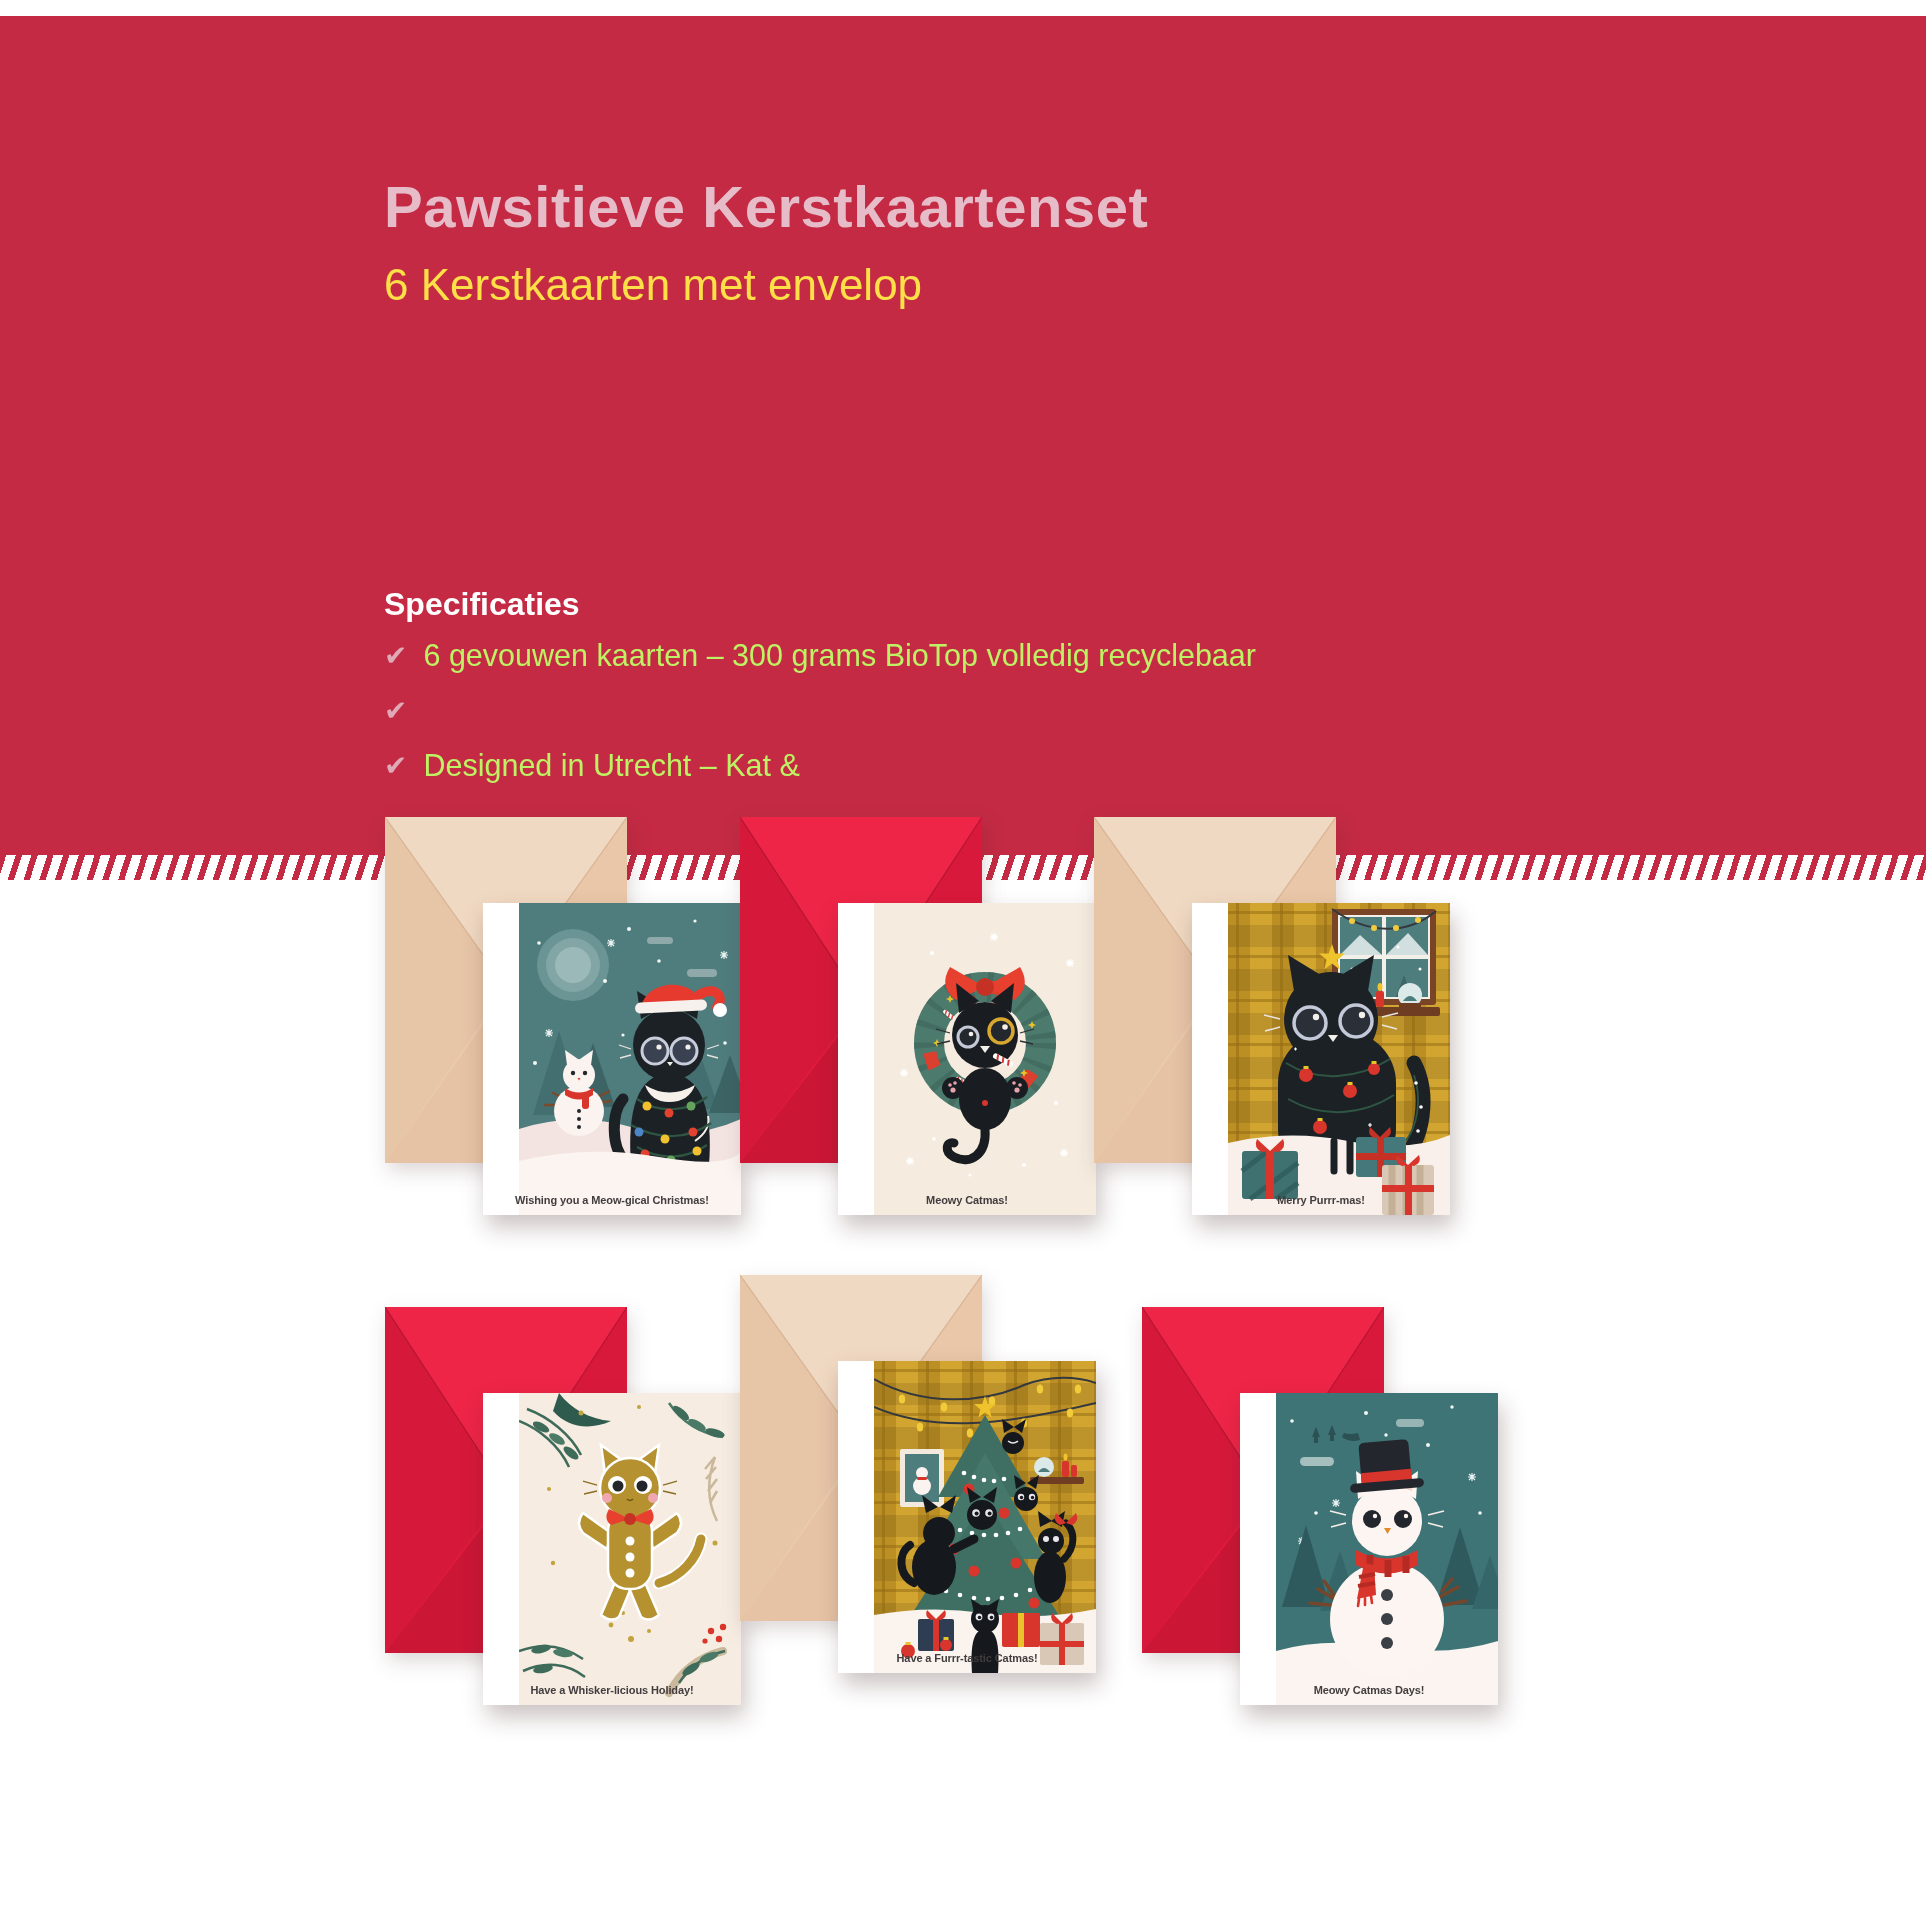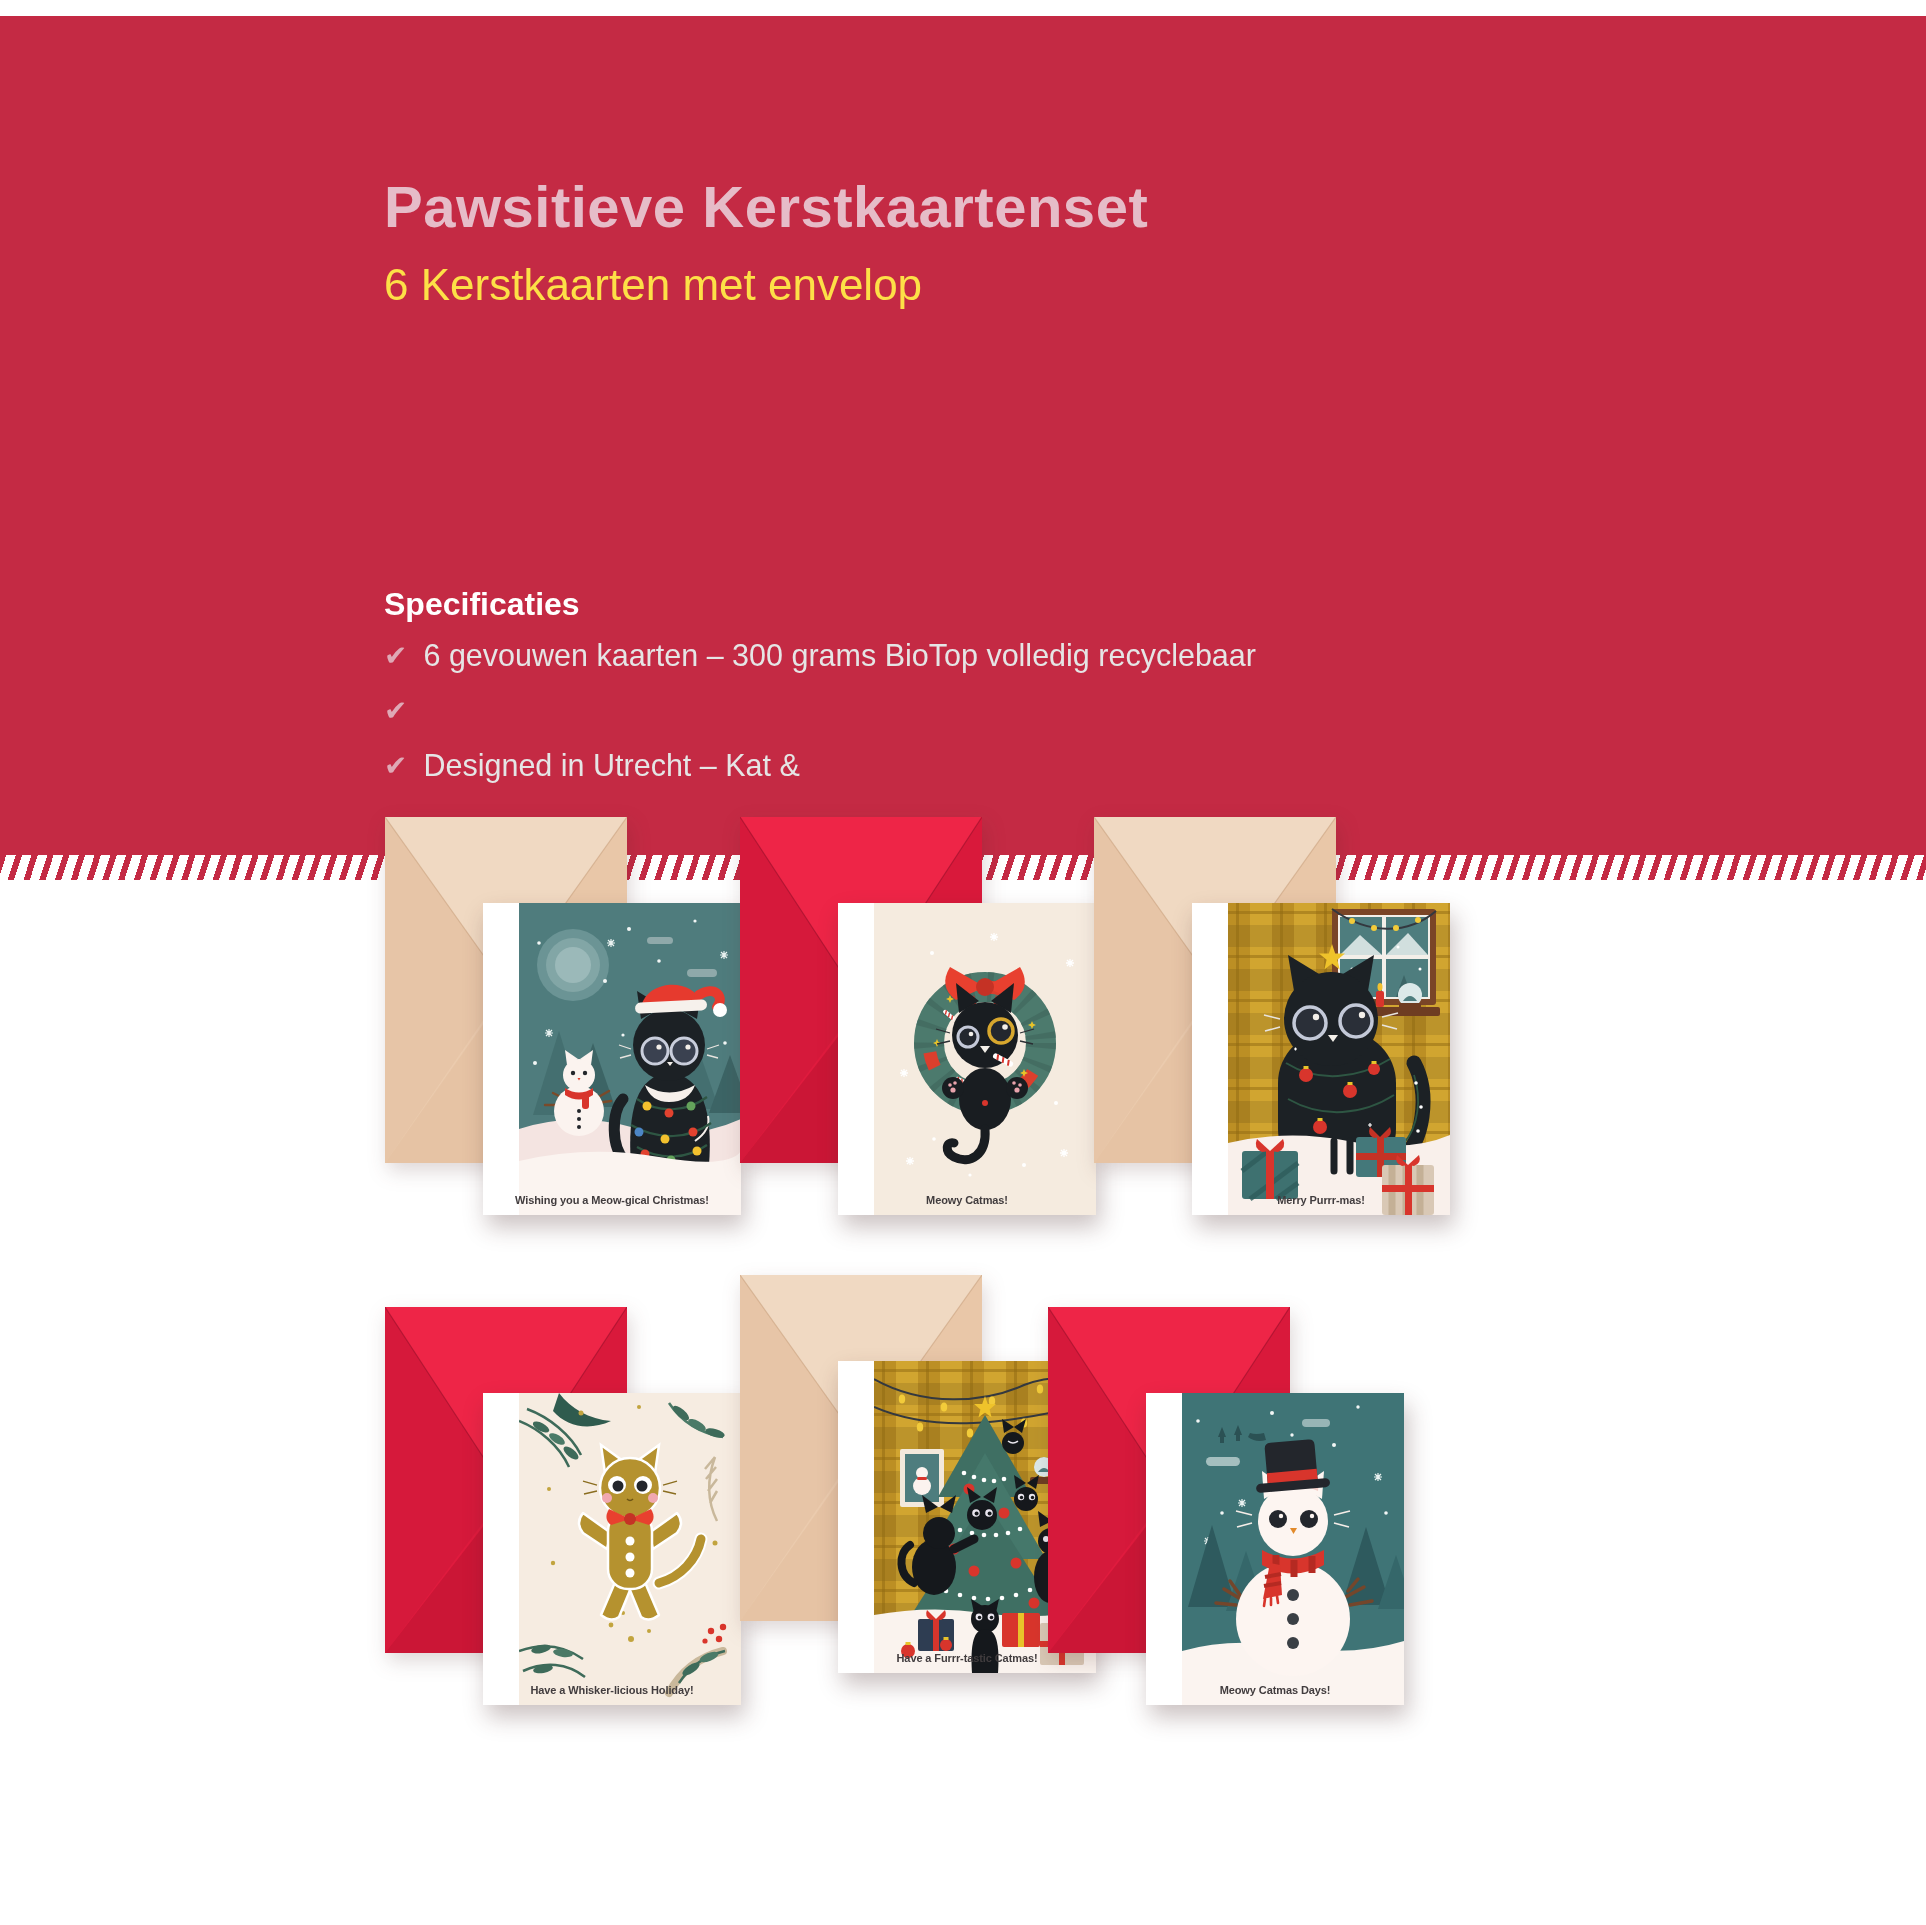--- a/index.html
+++ b/index.html
@@ -14,21 +14,21 @@
   .hero-subtitle{position:absolute;left:384px;top:247px;font-size:44px;font-weight:400;
         color:#fde047;line-height:1;white-space:nowrap;}
   .hero-paragraph{position:absolute;left:384px;top:360px;font-size:37px;color:#ffffff;
         line-height:53px;}
   .hero-paragraph div{white-space:nowrap;}
   .specs-heading{position:absolute;left:384px;top:572px;font-size:32px;font-weight:700;
         color:#ffffff;line-height:1;}
   .specs-list{position:absolute;left:384px;top:612px;}
   .spec-row{display:flex;align-items:center;height:55px;}
   .spec-check{color:#DFA9B6;font-size:28px;margin-right:16px;line-height:1;}
-  .spec-label{color:#e5e5e5;font-size:30.5px;white-space:nowrap;text-align:right;}
+  .spec-label{color:#bef264;font-size:30.5px;white-space:nowrap;text-align:right;}
   
   .product{position:absolute;width:322px;height:400px;}
   .envelope{position:absolute;left:0;top:0;width:242px;height:346px;
         filter:drop-shadow(3px 8px 10px rgba(70,35,35,.18));}
   .card{position:absolute;left:98px;top:86px;width:222px;height:312px;background:#fff;
         box-shadow:4px 12px 22px rgba(70,35,35,.28);padding-left:36px;}
   .card svg{display:block;}
   .card-caption{position:absolute;left:0;bottom:9px;width:100%;text-align:center;
         font-size:11px;font-weight:700;color:#413C3E;white-space:nowrap;letter-spacing:-.1px;}
 </style>
@@ -603,21 +603,21 @@
           </g>
         <g>
             <circle cx="72" cy="284" r="6" fill="#D8352C"></circle>
             <rect x="69.5" y="276" width="5" height="3" fill="#E8C32A"></rect>
           </g>
       </svg>
       <div class="card-caption">Have a Furrr-tastic Catmas!</div>
     </div>
   </div>
 
-  <div class="product" style="left:1048px;top:1307px;">
+  <div class="product" style="left:1142px;top:1307px;">
     <div class="envelope">
       <svg width="242" height="346" viewBox="0 0 242 346">
         <rect width="242" height="346" fill="#E01B3E"></rect>
         <path d="M0 346 L121 190 L242 346 Z" fill="#C21433" opacity=".7"></path>
         <path d="M0 0 L121 185 L0 346 Z" fill="#CB1737" opacity=".5"></path>
         <path d="M242 0 L121 185 L242 346 Z" fill="#CB1737" opacity=".35"></path>
         <path d="M0 0 H242 L121 185 Z" fill="#EE2547"></path>
         <path d="M0 0 L121 185 L242 0" fill="none" stroke="#8E0F28" stroke-width="1.2" opacity=".55"></path>
       </svg>
     </div>

